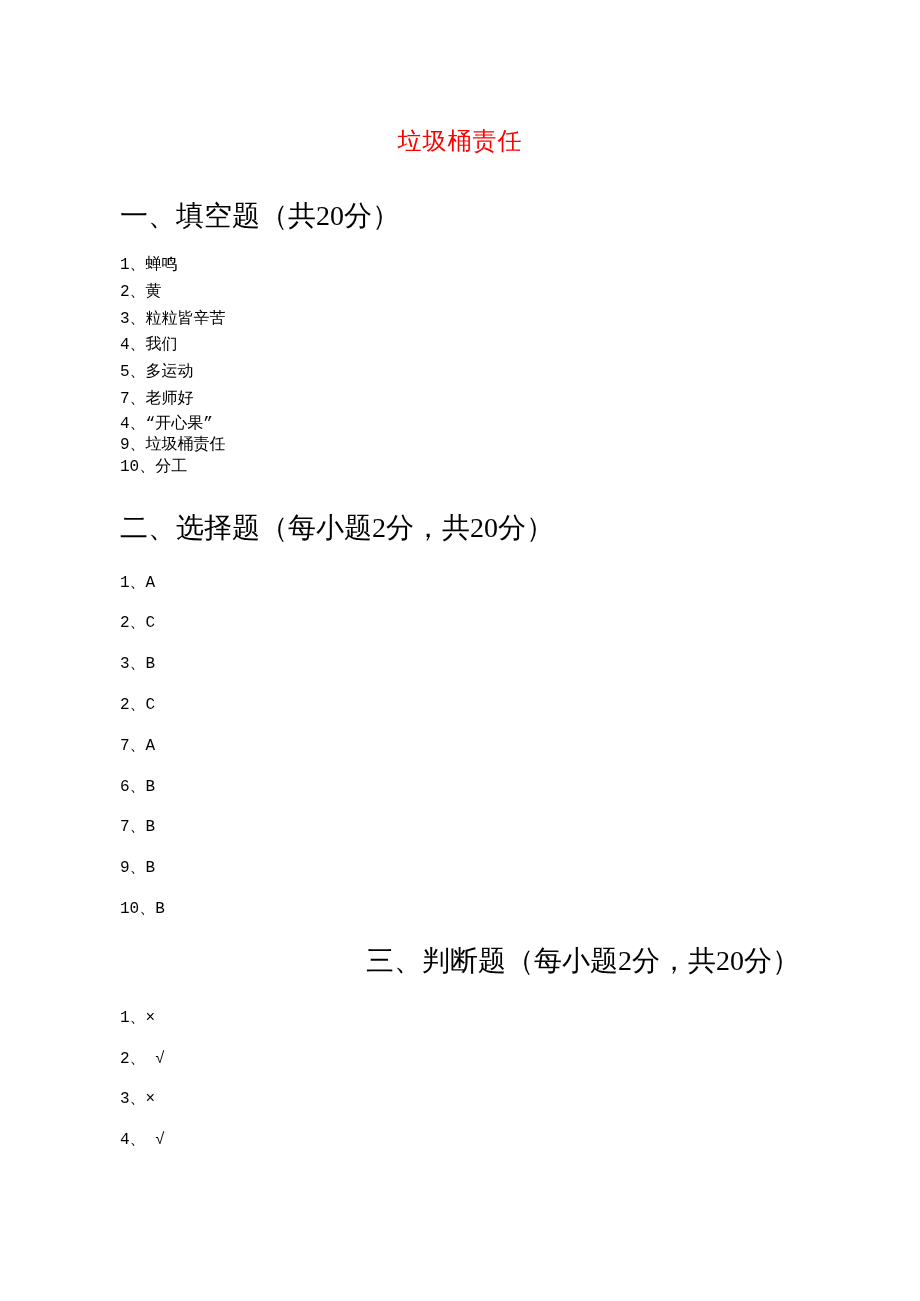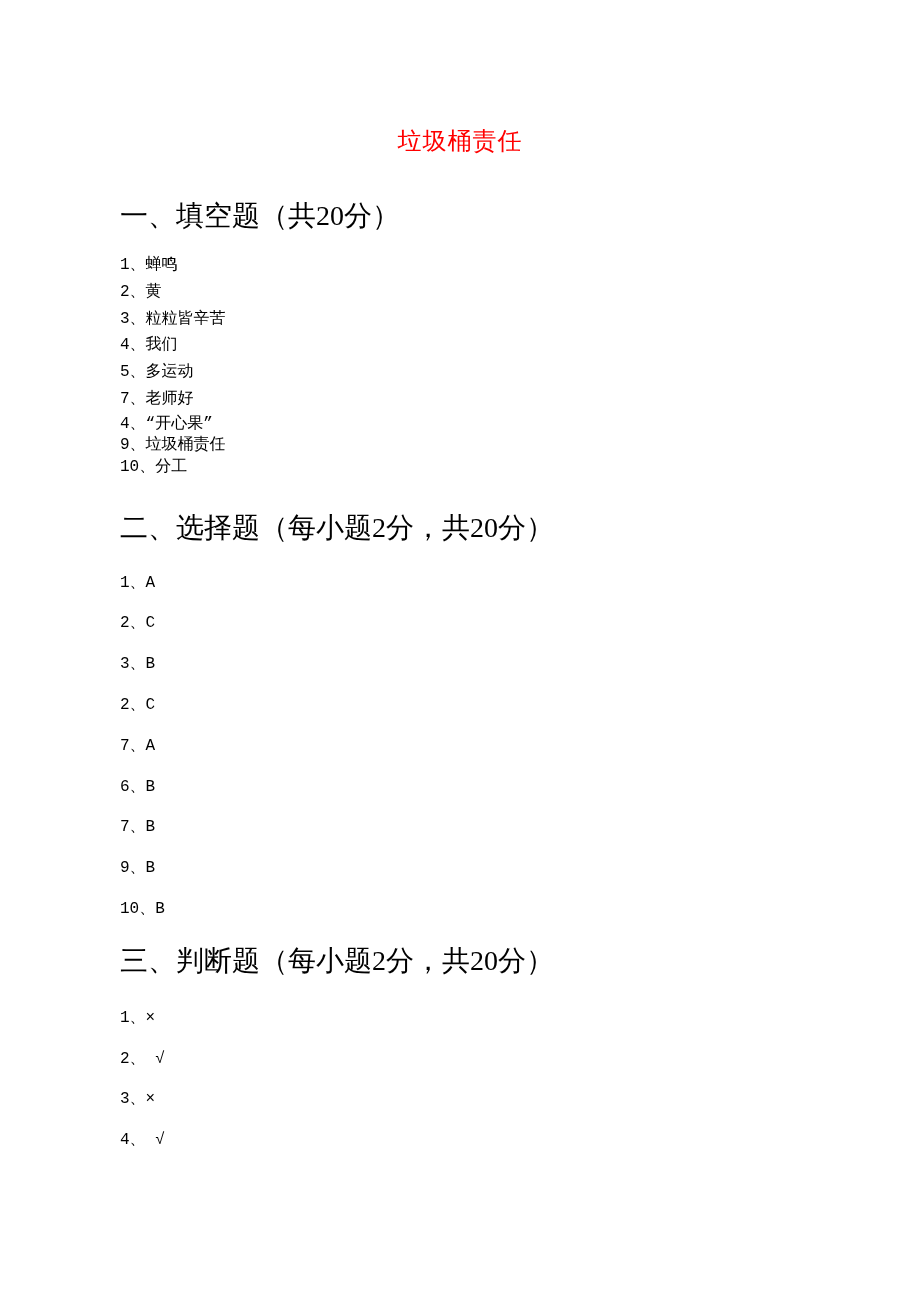--- a/index.html
+++ b/index.html
@@ -27,20 +27,21 @@
       margin-bottom: 16px;
       line-height: 1.5;
     }
     .section-heading.s2 {
       margin-top: 28px;
       margin-bottom: 22px;
     }
     .section-heading.s3 {
       margin-top: 18px;
       margin-bottom: 24px;
+      text-align: right;
     }
     .answer-line {
       font-size: 16px;
       color: #000;
       line-height: 1.55;
       margin-bottom: 2px;
       font-family: Liberation Mono, monospace;
     }
     .answer-line.tight {
       line-height: 1.35;

